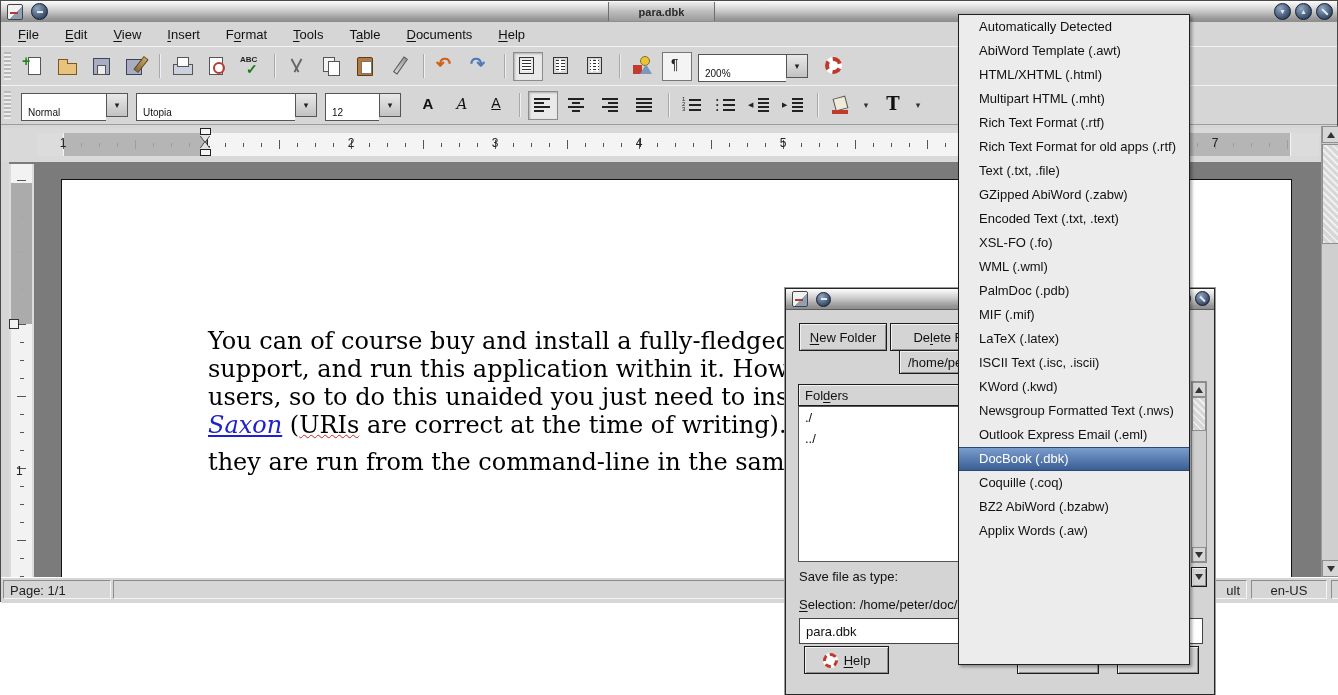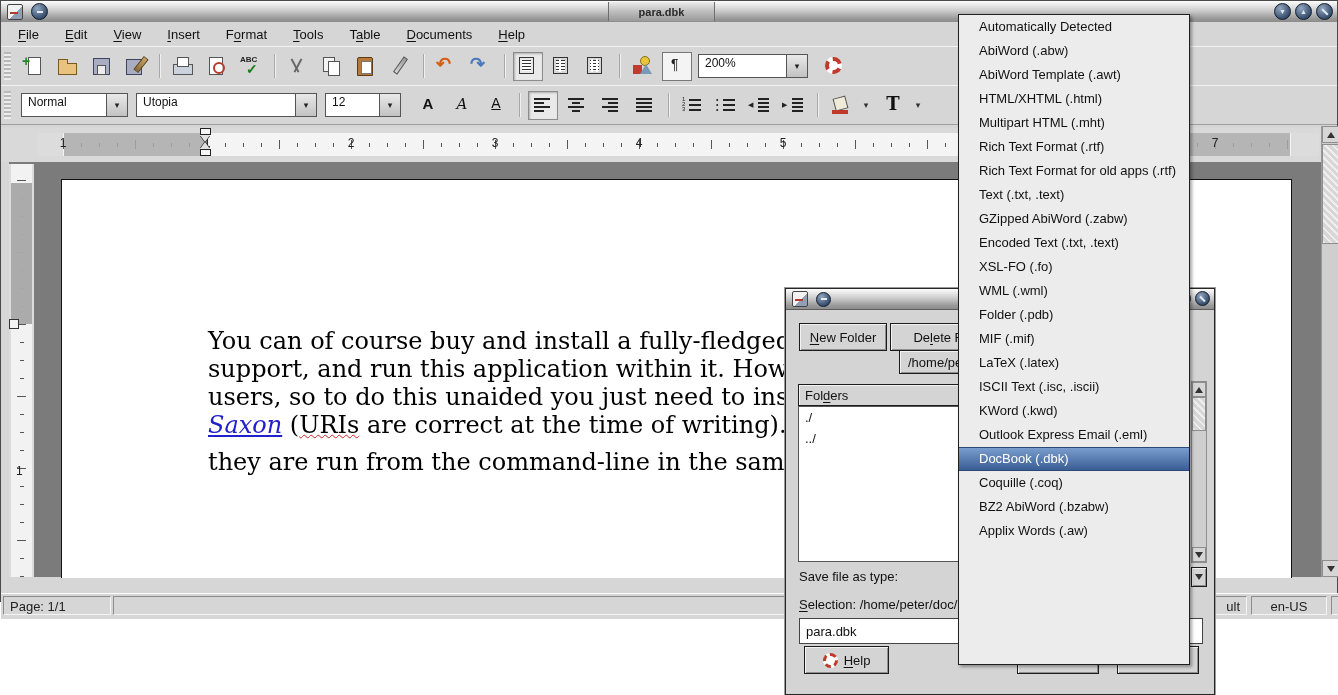--- a/index.html
+++ b/index.html
@@ -110,21 +110,21 @@
     background-size:11px 2px,11px 2px,11px 2px,11px 2px;background-position:0 0,0 4px,0 8px,0 12px}
   .icon-decrease-indent::after{content:"◀";left:2px;top:9px;font-size:7px;color:#222}
   .icon-increase-indent::after{content:"▶";left:2px;top:9px;font-size:7px;color:#222}
   .icon-highlight-color::before{content:"";left:7px;top:5px;width:11px;height:11px;background:#f0ead8;border:1px solid #555;transform:rotate(-15deg)}
   .icon-highlight-color::after{content:"";left:5px;top:18px;width:16px;height:4px;background:#c0392b}
   .icon-font-color::before{content:"T";left:50%;top:1px;transform:translateX(-50%);font-family:"DejaVu Serif",serif;font-weight:bold;font-size:18px}
   .dd-arrow{width:16px;height:27px;margin-right:2px;flex:none;display:flex;align-items:center;justify-content:center;font-size:9px;color:#333}
 
   
   .combo{display:flex;height:24px;margin:0 4px;flex:none}
-  .combo .field{background:#fff;border:1px solid #555;border-right:0;padding:1px 6px;font-size:12px;
+  .combo .field{background:#fff;border:1px solid #555;border-right:0;padding:13px 6px;font-size:10px;
     white-space:nowrap;overflow:hidden;box-sizing:border-box}
   .combo .cbtn{width:22px;background:linear-gradient(#e9e9e9,#c2c2c2);border:1px solid #555;
     display:flex;align-items:center;justify-content:center;font-size:9px;color:#222;box-sizing:border-box}
 
   
   #corner-btn{position:absolute;left:8px;top:129px;width:24px;height:23px;background:#e9e9e9;
     border:1px solid #8a8a8a;box-shadow:1px 1px 0 #fff inset;display:flex;align-items:center;justify-content:center;
     font-size:11px;font-weight:bold;color:#222}
   #h-ruler{position:absolute;left:0;top:127px;width:1320px;height:34px;background:#d9d9d9}
   .hband-page{position:absolute;left:62px;top:5px;width:1228px;height:23px;background:#f4f4f4;
@@ -165,21 +165,21 @@
   
   #main-scroll{position:absolute;left:1320px;top:125px;width:18px;height:451px;background:#cfcfcf;border-left:1px solid #9a9a9a}
   .scroll-btn{position:absolute;left:0;width:17px;height:17px;background:#d6d6d6;border:1px solid #8e8e8e;
     box-sizing:border-box;display:flex;align-items:center;justify-content:center}
   .tri-up{width:0;height:0;border-left:4px solid transparent;border-right:4px solid transparent;border-bottom:6px solid #333}
   .tri-down{width:0;height:0;border-left:4px solid transparent;border-right:4px solid transparent;border-top:6px solid #333}
   .scroll-thumb{position:absolute;left:0;width:17px;box-sizing:border-box;border:1px solid #8e8e8e;
     background:repeating-linear-gradient(45deg,#efefef 0 2px,#d7d7d7 2px 5px)}
 
   
-  #status-bar{position:absolute;left:0;top:592px;width:1338px;height:25px;background:#d6d6d6;border-top:1px solid #fff}
+  #status-bar{position:absolute;left:0;top:576px;width:1338px;height:25px;background:#d6d6d6;border-top:1px solid #fff}
   .status-cell{position:absolute;top:2px;height:19px;box-sizing:border-box;padding:2px 6px;font-size:13px;color:#222;
     border:1px solid;border-color:#8c8c8c #f4f4f4 #f4f4f4 #8c8c8c;white-space:nowrap;overflow:hidden}
 
   
   #save-dialog{position:absolute;left:785px;top:288px;width:430px;height:407px;background:#d4d4d4;
     border:1px solid #262626;box-shadow:0 0 0 1px #9a9a9a;box-sizing:border-box;z-index:20}
   #save-dialog .titlebar{height:20px}
   .gbtn{position:absolute;background:#d4d4d4;border:1px solid #1c1c1c;
     box-shadow:inset 1px 1px 0 #f2f2f2,inset -1px -1px 0 #8f8f8f;
     display:flex;align-items:center;justify-content:center;font-size:13px;color:#111;box-sizing:border-box}
@@ -430,34 +430,34 @@
   <div class="gbtn" style="left:18px;top:357px;width:85px;height:28px">
     <span class="help-life"></span>
     <span><u>H</u>elp</span>
   </div>
   <div class="gbtn" style="left:231px;top:357px;width:82px;height:28px"></div>
   <div class="gbtn" style="left:331px;top:357px;width:82px;height:28px"></div>
 </div>
 
 <div id="format-popup">
     <div class="popup-item">Automatically Detected</div>
-    <div class="popup-item">AbiWord (.abw)</div>
     <div class="popup-item">AbiWord Template (.awt)</div>
     <div class="popup-item">HTML/XHTML (.html)</div>
     <div class="popup-item">Multipart HTML (.mht)</div>
     <div class="popup-item">Rich Text Format (.rtf)</div>
     <div class="popup-item">Rich Text Format for old apps (.rtf)</div>
-    <div class="popup-item">Text (.txt, .text)</div>
+    <div class="popup-item">Text (.txt, .file)</div>
     <div class="popup-item">GZipped AbiWord (.zabw)</div>
     <div class="popup-item">Encoded Text (.txt, .text)</div>
     <div class="popup-item">XSL-FO (.fo)</div>
     <div class="popup-item">WML (.wml)</div>
-    <div class="popup-item">Folder (.pdb)</div>
+    <div class="popup-item">PalmDoc (.pdb)</div>
     <div class="popup-item">MIF (.mif)</div>
     <div class="popup-item">LaTeX (.latex)</div>
     <div class="popup-item">ISCII Text (.isc, .iscii)</div>
     <div class="popup-item">KWord (.kwd)</div>
+    <div class="popup-item">Newsgroup Formatted Text (.nws)</div>
     <div class="popup-item">Outlook Express Email (.eml)</div>
     <div class="popup-item selected">DocBook (.dbk)</div>
     <div class="popup-item">Coquille (.coq)</div>
     <div class="popup-item">BZ2 AbiWord (.bzabw)</div>
     <div class="popup-item">Applix Words (.aw)</div>
   </div>
 
 </body></html>

